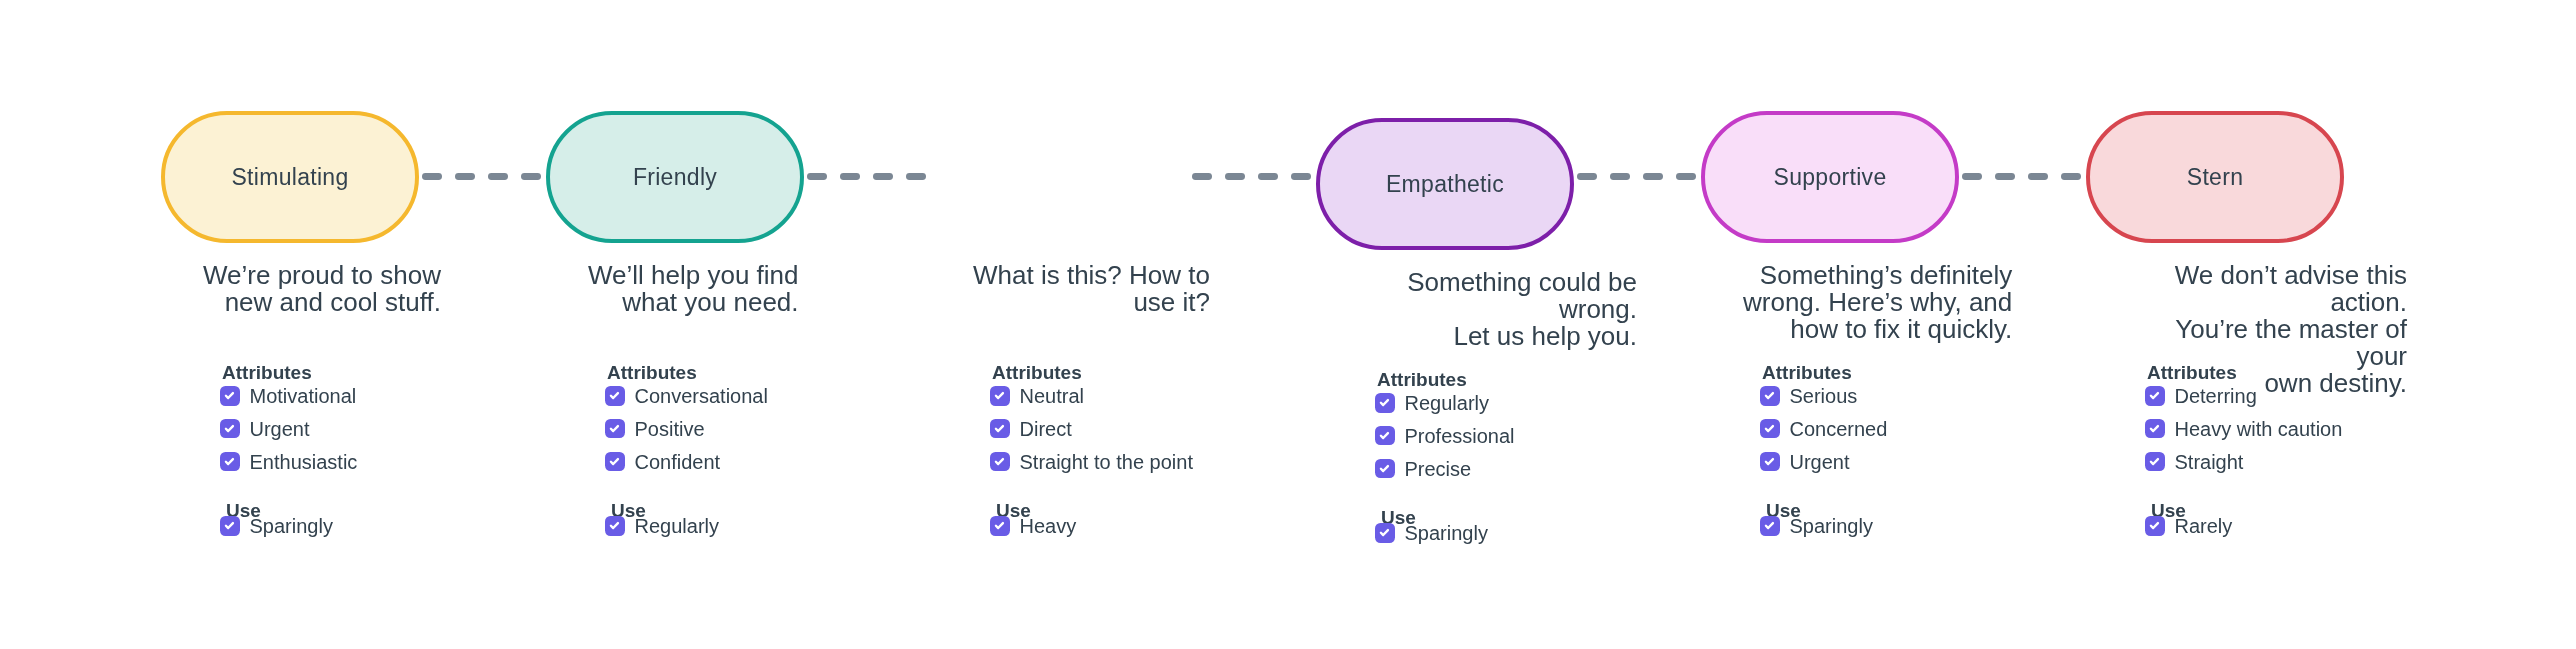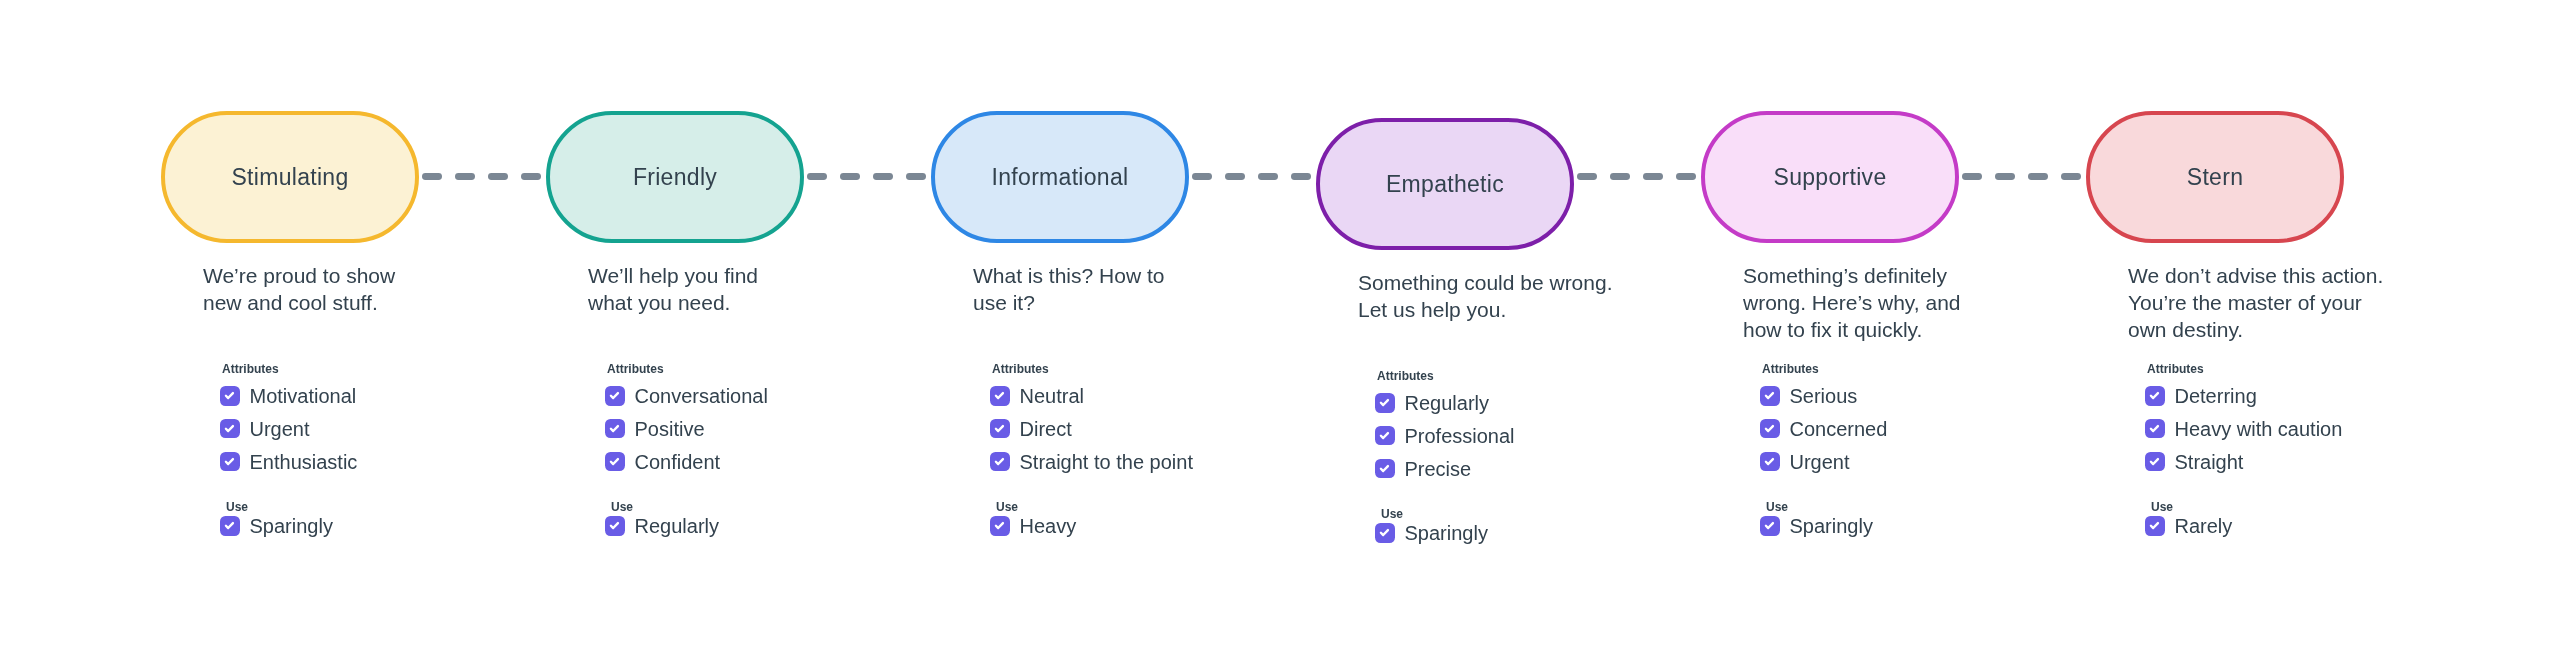--- a/index.html
+++ b/index.html
@@ -1,32 +1,32 @@
 <!DOCTYPE html>
 <html style="font-size:10.7px"><head>
 <meta charset="utf-8">
 <style>
   html,body{margin:0;padding:0;background:#ffffff;}
   #canvas{
     position:relative;width:2576px;height:649px;background:#ffffff;
-    font-family:"Liberation Sans",sans-serif;color:#33424e;overflow:hidden;
+    font-family:"Liberation Sans",sans-serif;color:#33424e;overflow:hidden;text-align:right;
   }
   .tone-col{position:absolute;top:0;width:385px;height:649px;}
   .pill{
     position:absolute;left:64px;top:111px;width:258px;height:132px;
     box-sizing:border-box;border:4px solid var(--border-color,#999);
     background:var(--fill-color,#eee);border-radius:67px;
     display:flex;align-items:center;justify-content:center;
   }
   .pill-label{font-size:23px;letter-spacing:0.3px;}
   .desc{
     position:absolute;left:106px;top:262px;margin:0;
-    font-size:21px;line-height:27px;white-space:pre-line;
-  }
-  .sec{position:absolute;margin:0;font-size:12px;font-weight:700;}
+    font-size:26px;line-height:27px;white-space:pre-line;
+  }
+  .sec{position:absolute;margin:0;font-size:19px;font-weight:700;}
   .attr-h{left:125px;top:362px;}
   .use-h{left:129px;top:500px;}
   .rows{position:absolute;left:123px;display:flex;flex-direction:column;gap:13.4px;}
   .attr-rows{top:386px;}
   .use-rows{top:516px;}
   .row{display:flex;align-items:center;height:19.5px;}
   .cbx{
     width:19.5px;height:19.5px;flex:0 0 19.5px;border-radius:5.4px;
     background:var(--checkbox-color,#695ce6);
     display:flex;align-items:center;justify-content:center;cursor:pointer;
@@ -142,23 +142,20 @@
     </label>
       </div>
     </section>
     <div class="connector" style="left: 803px;">
       <span class="dash"></span>
       <span class="dash"></span>
       <span class="dash"></span>
       <span class="dash"></span>
     </div>
     <section class="tone-col" style="left: 867px; --border-color: #2e87e5; --fill-color: #d7e8f9;">
-      <div class="pill">
-        <span class="pill-label">Informational</span>
-      </div>
       <p class="desc">What is this? How to
 use it?</p>
       <h3 class="sec attr-h">Attributes</h3>
       <div class="rows attr-rows">
         <label class="row checked">
       <span class="cbx">
         <svg class="check" viewBox="0 0 24 24" aria-hidden="true">
           <path d="M5.5 12.8l4.3 4.3L18.8 7.8"></path>
         </svg>
       </span>

